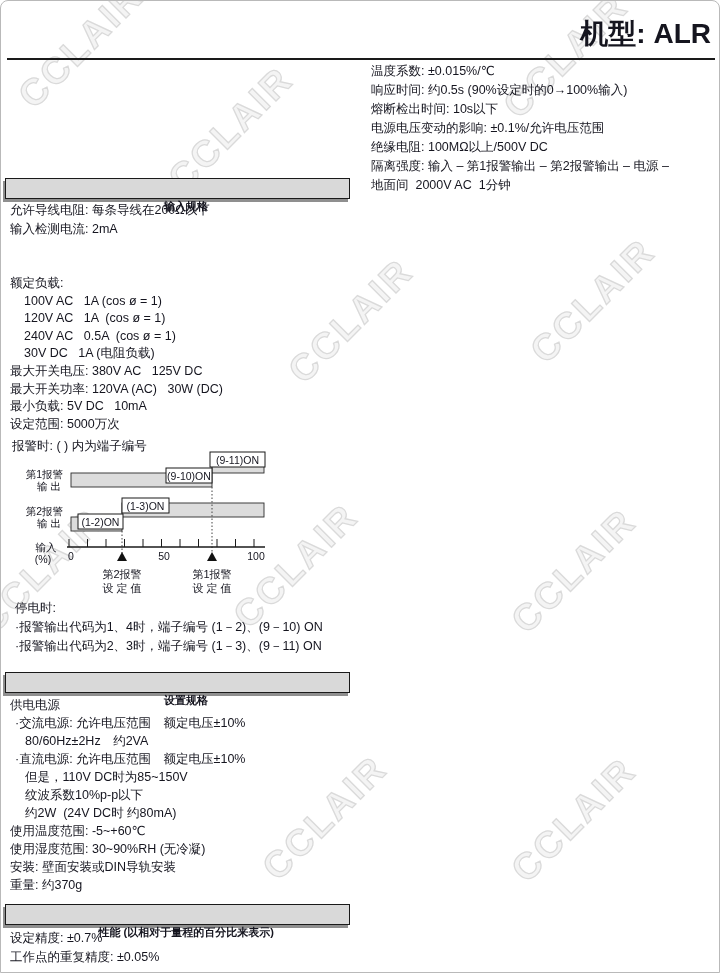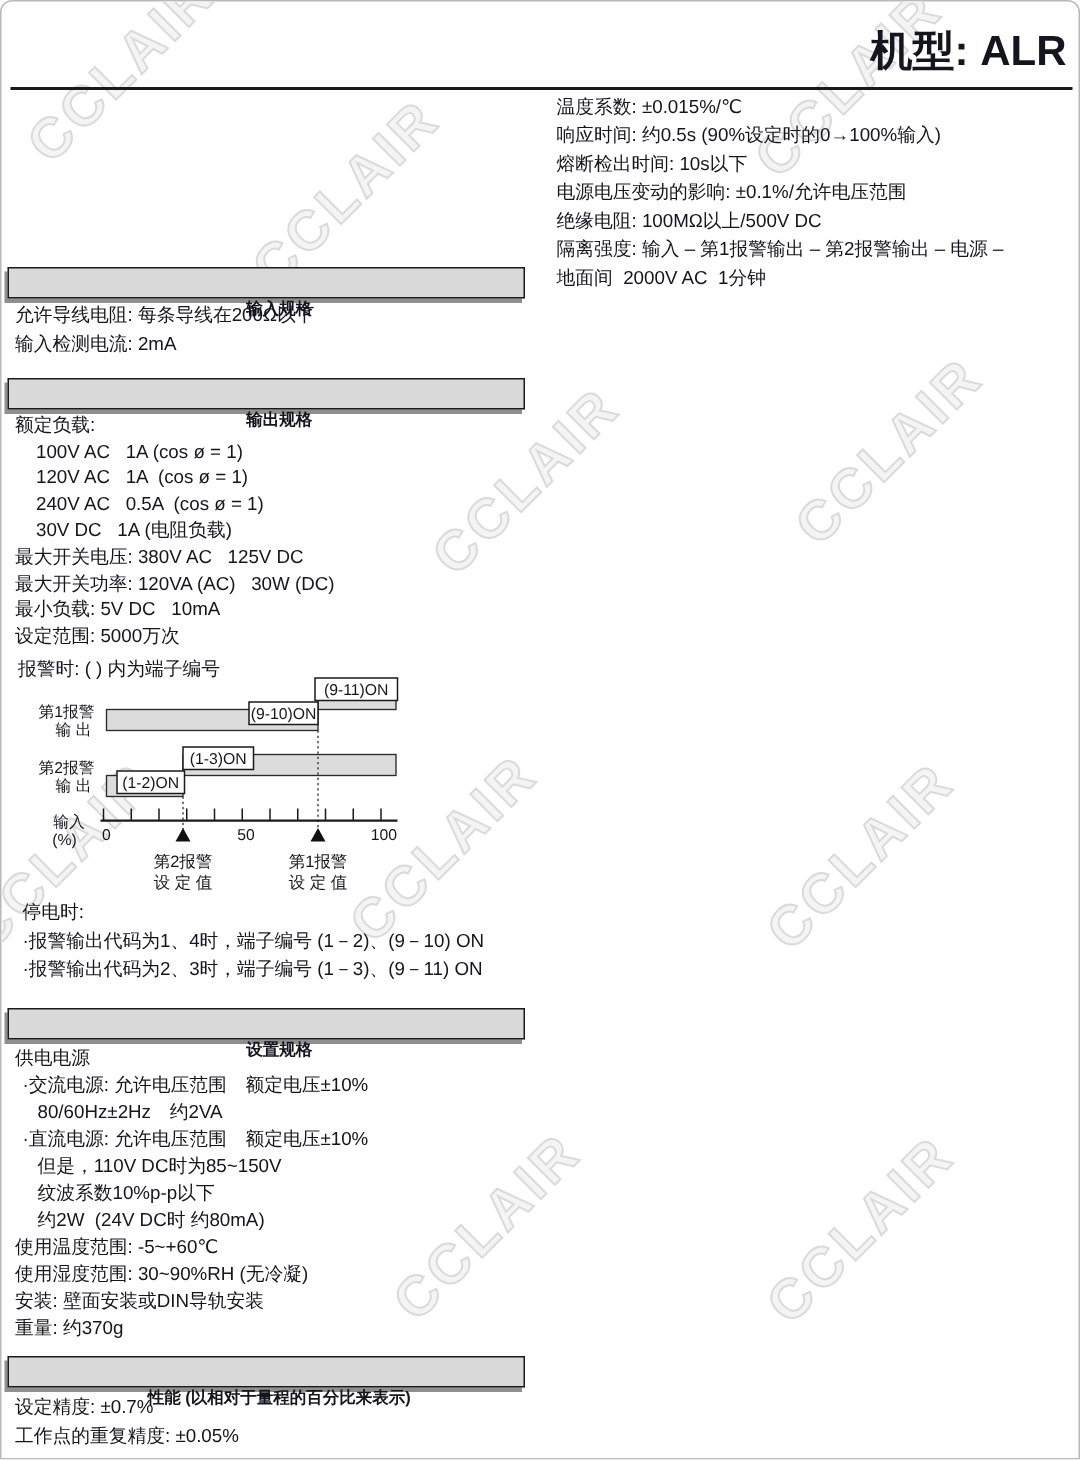--- a/index.html
+++ b/index.html
@@ -57,23 +57,20 @@
   </div>
 
   <div class="sec-header" style="top:177px">
     <span>输入规格</span>
   </div>
   <div class="block" style="left:9px;top:200px;width:350px">
     <div class="line">允许导线电阻: 每条导线在200Ω以下</div>
     <div class="line">输入检测电流: 2mA</div>
   </div>
 
-  <div class="sec-header" style="top:251px">
-    <span>输出规格</span>
-  </div>
   <div class="block lh17" style="left:9px;top:274px;width:350px">
     <div class="line">额定负载:</div>
     <div class="line ind">100V AC   1A (cos ø = 1)</div>
     <div class="line ind">120V AC   1A  (cos ø = 1)</div>
     <div class="line ind">240V AC   0.5A  (cos ø = 1)</div>
     <div class="line ind">30V DC   1A (电阻负载)</div>
     <div class="line">最大开关电压: 380V AC   125V DC</div>
     <div class="line">最大开关功率: 120VA (AC)   30W (DC)</div>
     <div class="line">最小负载: 5V DC   10mA</div>
     <div class="line">设定范围: 5000万次</div>

